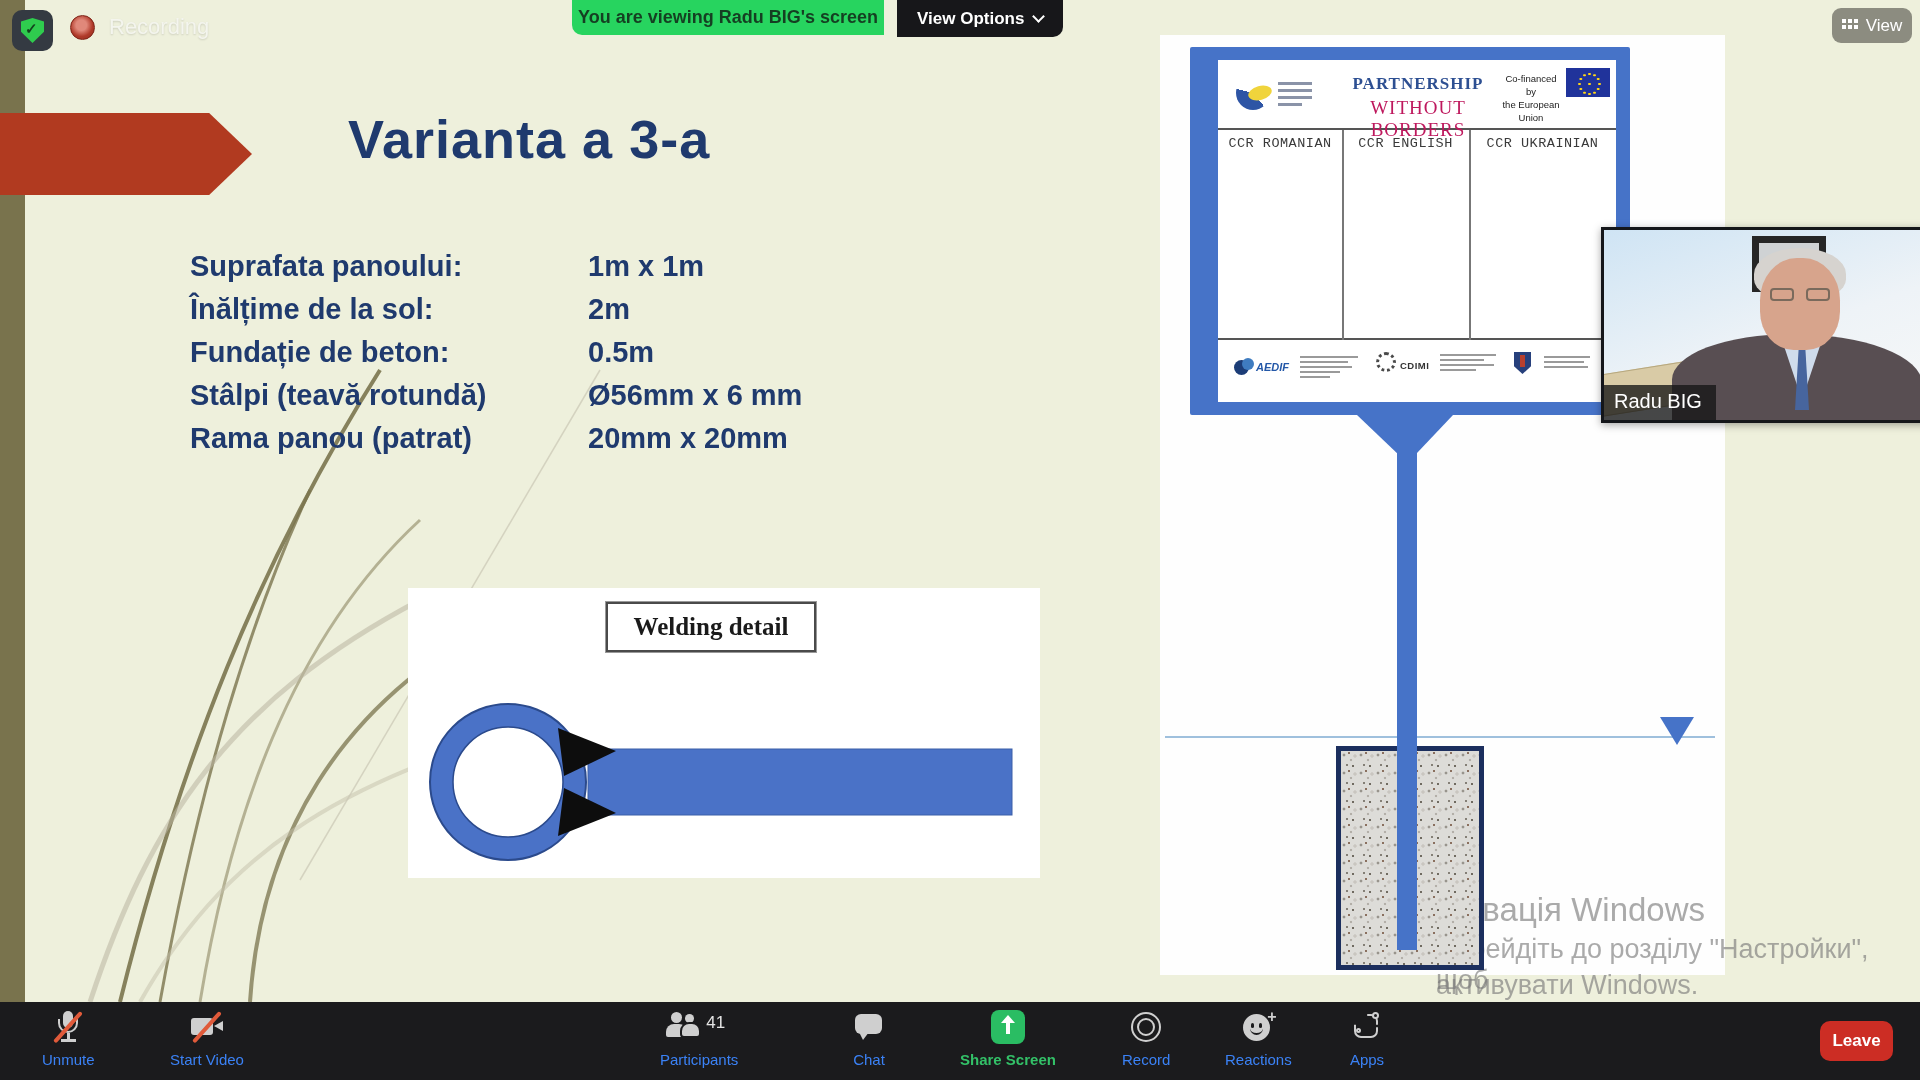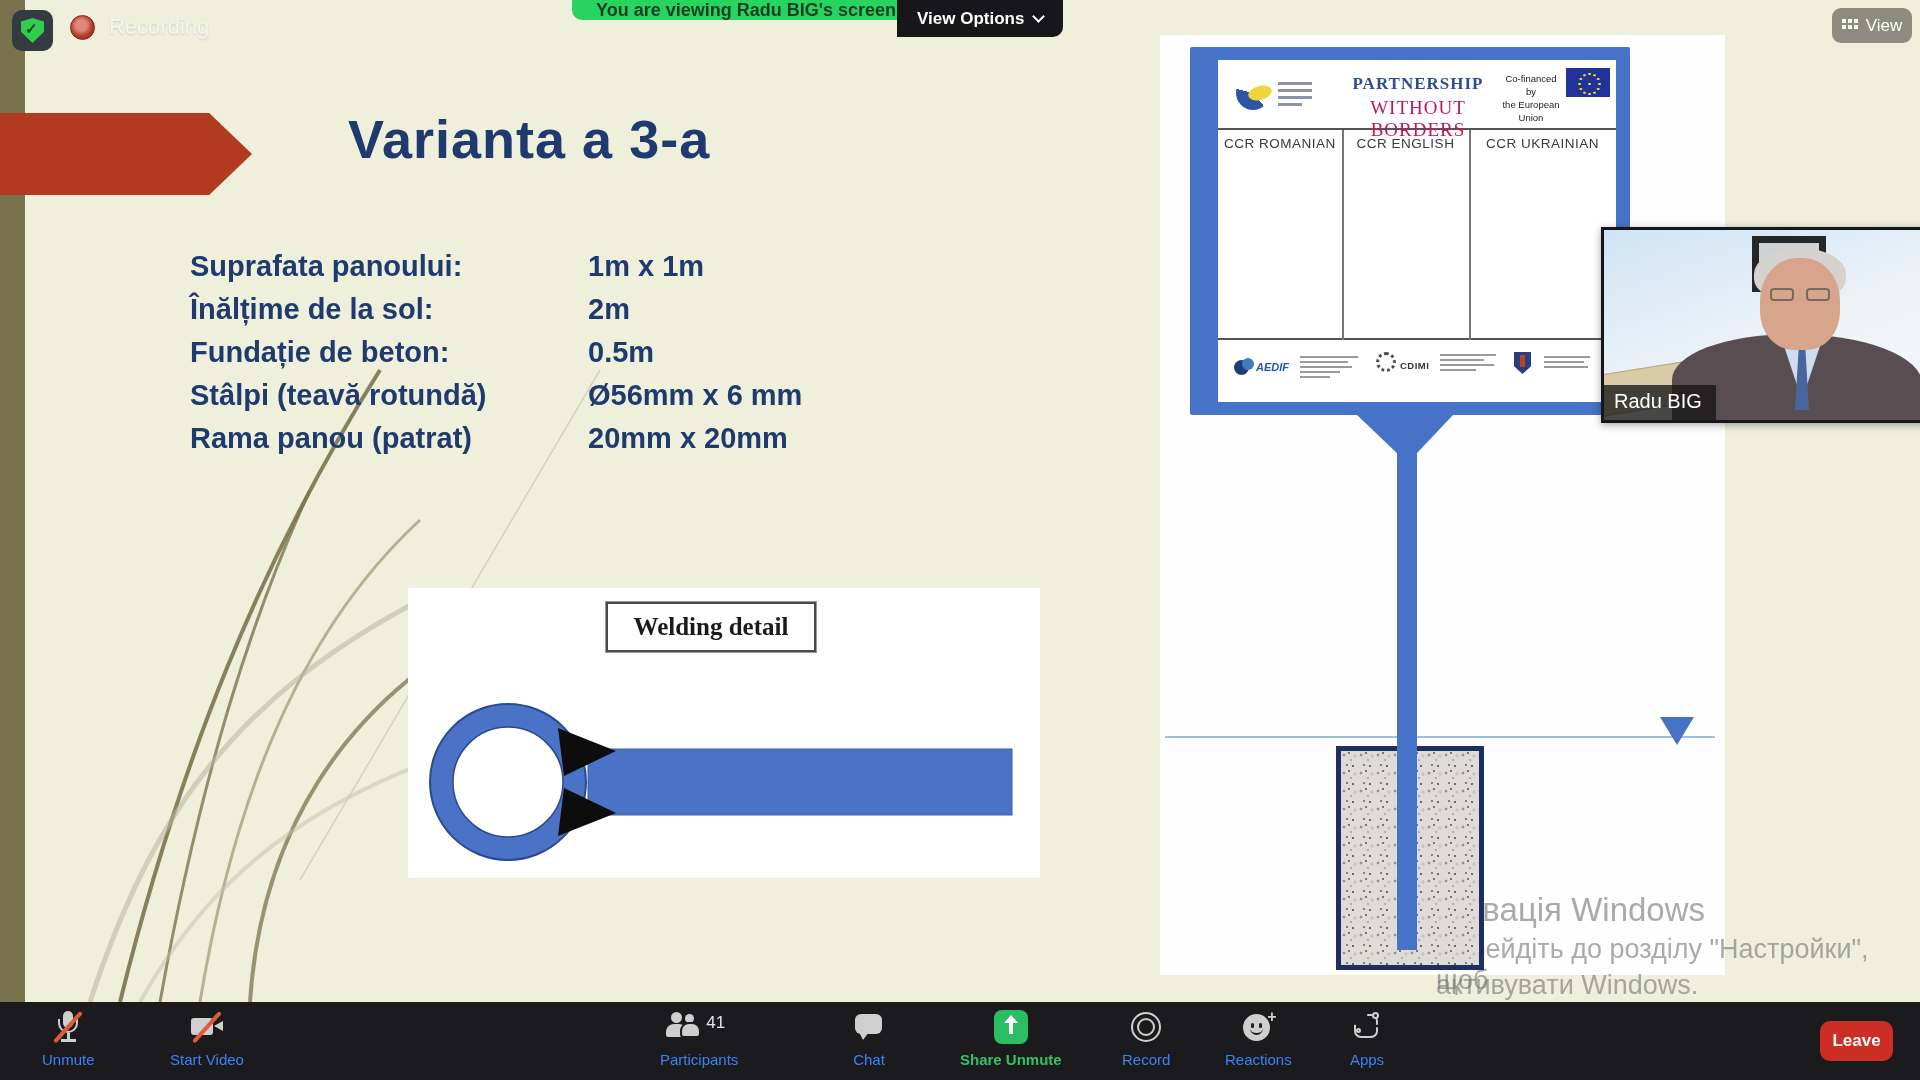--- a/index.html
+++ b/index.html
@@ -48,21 +48,21 @@
   .partnership .l2 { font-size:19px; color:#be185d; letter-spacing:1px; margin-top:3px; }
   .cofin { position:absolute; left:282px; top:12px; width:62px; text-align:center; font-size:9.5px; color:#222; line-height:13px; }
   .euflag { position:absolute; left:348px; top:8px; width:44px; height:29px; background:#20339b; }
   .euflag .stars { position:absolute; left:22px; top:14.5px; width:2.6px; height:2.6px; border-radius:50%; background:#ffd617;
     box-shadow: 10px 0 #ffd617, 8.7px 5px #ffd617, 5px 8.7px #ffd617, 0 10px #ffd617,
                -5px 8.7px #ffd617, -8.7px 5px #ffd617, -10px 0 #ffd617, -8.7px -5px #ffd617,
                -5px -8.7px #ffd617, 0 -10px #ffd617, 5px -8.7px #ffd617, 8.7px -5px #ffd617; }
   .col-area { position:absolute; left:0; top:70px; width:398px; height:210px; border-bottom:2px solid #555; }
   .col-div1 { position:absolute; left:124px; top:0; width:2px; height:210px; background:#777; }
   .col-div2 { position:absolute; left:251px; top:0; width:2px; height:210px; background:#777; }
-  .col-head { position:absolute; top:6px; font-family:Liberation Sans, sans-serif; font-size:13.5px; color:#3a3a3a;
+  .col-head { position:absolute; top:6px; font-family:Liberation Mono, monospace; font-size:13.5px; color:#3a3a3a;
               letter-spacing:0.5px; text-align:center; }
   .ch0 { left:0; width:124px; } .ch1 { left:124px; width:127px; } .ch2 { left:251px; width:147px; }
   .logo-strip { position:absolute; left:0; top:280px; width:398px; height:62px; }
   .mini-logo-aedif { position:absolute; left:16px; top:18px; }
   .mini-logo-aedif .c1 { position:absolute; left:0; top:2px; width:15px; height:15px; border-radius:50%; background:#1c3d77; }
   .mini-logo-aedif .c2 { position:absolute; left:8px; top:0; width:12px; height:12px; border-radius:50%; background:#3f7cc0; }
   .mini-logo-aedif .wd { position:absolute; left:22px; top:3px; font-size:11px; font-weight:bold; color:#2458a8; font-style:italic; }
   .tiny-text { position:absolute; width:58px; }
   .tiny-text i { display:block; height:2px; background:#9a9a9a; margin-bottom:3px; }
   .mini-logo-cdimi { position:absolute; left:158px; top:12px; }
@@ -116,22 +116,22 @@
 
   
   .shield-btn { position:absolute; left:12px; top:10px; width:41px; height:41px; background:#343a42; border-radius:10px; z-index:30; }
   .shield { position:absolute; left:9px; top:8px; width:23px; height:25px; background:#2fcc4e;
             clip-path:polygon(50% 0,100% 14%,100% 55%,50% 100%,0 55%,0 14%); }
   .shield span { position:absolute; left:4px; top:2px; color:#13431d; font-size:15px; font-weight:bold; }
   .rec-group { position:absolute; left:70px; top:14px; display:flex; align-items:center; gap:14px; z-index:30; }
   .rec-dot { width:25px; height:25px; border-radius:50%; background:radial-gradient(circle at 45% 40%, #e0887a 0 28%, #b03a2a 60%, #8f2b1e 100%); border:1px solid #7e2317; }
   .rec-label { color:#f4f5ee; font-size:22px; text-shadow:0 1px 2px rgba(0,0,0,0.15); }
 
-  .share-banner { position:absolute; left:572px; top:0; height:20px; background:#27d45f; z-index:31;
-                  border-radius:0 0 0 10px; display:flex; align-items:center; padding:0 24px;
+  .share-banner { position:absolute; left:572px; top:0; height:35px; background:#27d45f; z-index:31;
+                  border-radius:0 0 0 10px; display:flex; align-items:center; padding:0 6px;
                   color:#153f22; font-weight:bold; font-size:18px; }
   .view-options { position:absolute; left:897px; top:0; height:37px; background:#17171a; z-index:31;
                   border-radius:0 0 10px 0; display:flex; align-items:center; gap:10px; padding:0 20px;
                   color:#fff; font-weight:bold; font-size:17px; cursor:pointer; }
   .chev-down { width:9px; height:9px; border-left:2.5px solid #fff; border-bottom:2.5px solid #fff;
                transform:rotate(-45deg); margin-top:-4px; }
 
   .view-btn { position:absolute; left:1832px; top:8px; width:80px; height:35px; background:rgba(122,122,112,0.85);
               border-radius:9px; display:flex; align-items:center; justify-content:center; gap:8px;
               color:#fff; font-size:17px; z-index:30; cursor:pointer; }
@@ -406,21 +406,21 @@
       </div>
       <div class="tb-label">Chat</div>
     </div>
 
     <div class="tb-item" style="left:960px">
       <div class="tb-icon">
         <span class="share-sq"></span>
           <span class="share-head"></span>
           <span class="share-stem"></span>
       </div>
-      <div class="tb-label share-label">Share Unmute</div>
+      <div class="tb-label share-label">Share Screen</div>
     </div>
 
     <div class="tb-item" style="left:1122px">
       <div class="tb-icon">
         <span class="rec-outer"></span>
           <span class="rec-inner"></span>
       </div>
       <div class="tb-label">Record</div>
     </div>
 

